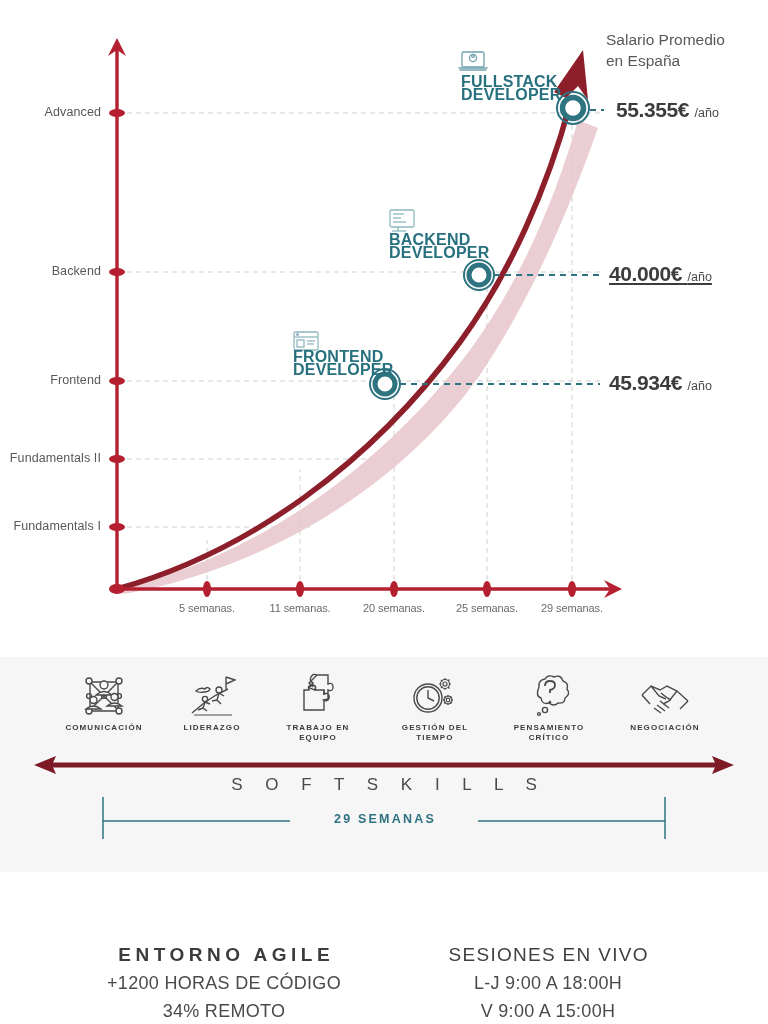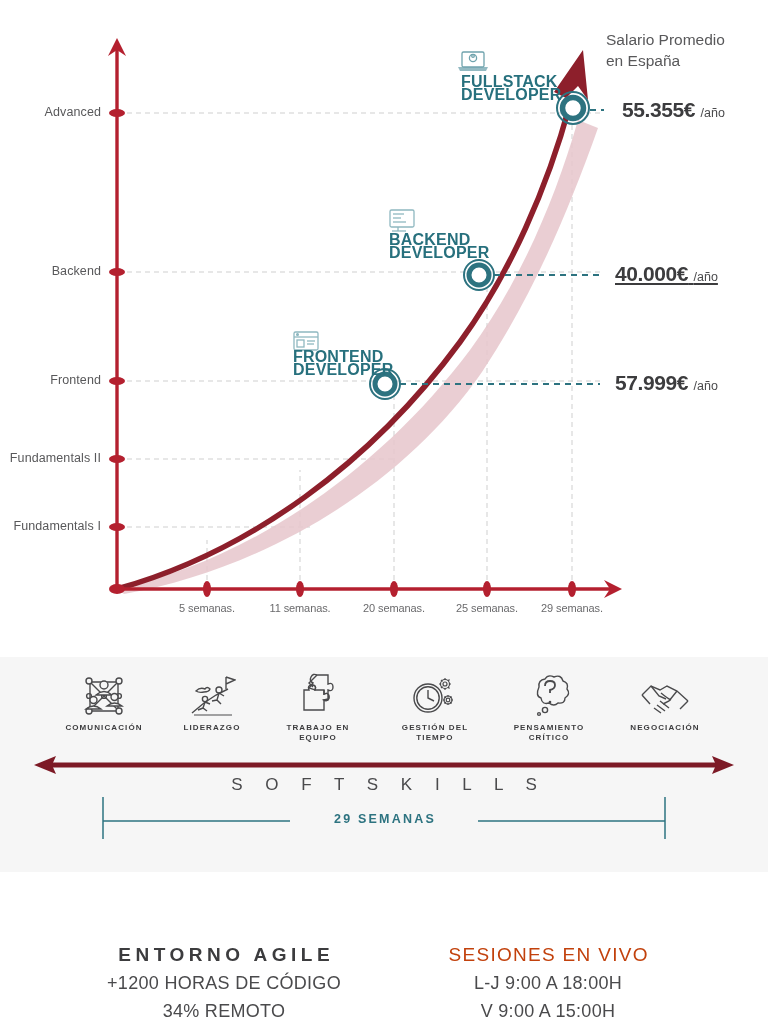--- a/index.html
+++ b/index.html
@@ -42,21 +42,20 @@
     white-space: nowrap;
   }
 
   .salary {
     position: absolute;
     white-space: nowrap;
     color: #3c3c3e;
     font-weight: bold;
     font-size: 21px;
     letter-spacing: -0.4px;
-    margin-left: 6px;
   }
   .salary .per {
     font-size: 12.5px;
     font-weight: normal;
     color: #4a4a4c;
     letter-spacing: 0;
   }
   .avg-title {
     position: absolute;
     font-size: 15.5px;
@@ -106,21 +105,21 @@
     text-indent: 2px;
   }
 
   
   .footer { position: absolute; left: 0; top: 920px; width: 636px; height: 152px; background: #fff; }
   .foot-col { position: absolute; text-align: center; }
   .foot-head {
     font-size: 19px; font-weight: bold; color: #3c3c3e;
     letter-spacing: 4.5px; text-indent: 4.5px;
   }
-  .foot-head.thin { font-weight: normal; letter-spacing: 1.3px; text-indent: 1.3px; color: #c2410c; }
+  .foot-head.thin { font-weight: normal; letter-spacing: 1.3px; text-indent: 1.3px; color: #404040; }
   .foot-line {
     font-size: 18px; color: #4a4a4c; letter-spacing: 0.3px; margin-top: 7px;
   }
 </style>
 </head>
 <body>
 
 <div id="root">
 
   <div class="chart-section">
@@ -253,21 +252,21 @@
 
     <div class="salary" style="left:616px; top:98px;">
       <span>55.355€</span>
       <span class="per">/año</span>
     </div>
     <div class="salary" style="left:609px; top:262px;text-decoration:underline;">
       <span>40.000€</span>
       <span class="per">/año</span>
     </div>
     <div class="salary" style="left:609px; top:371px;">
-      <span>57.999€</span>
+      <span>45.934€</span>
       <span class="per">/año</span>
     </div>
   </div>
 
   <div class="skills-section">
 
     <div class="skill" style="left:44px;">
       <div class="skill-ico">
         <svg width="46" height="46" viewBox="0 0 46 46" fill="none" stroke="#4a4a4c" stroke-width="1.4">
           <circle cx="8" cy="8" r="3"></circle>

